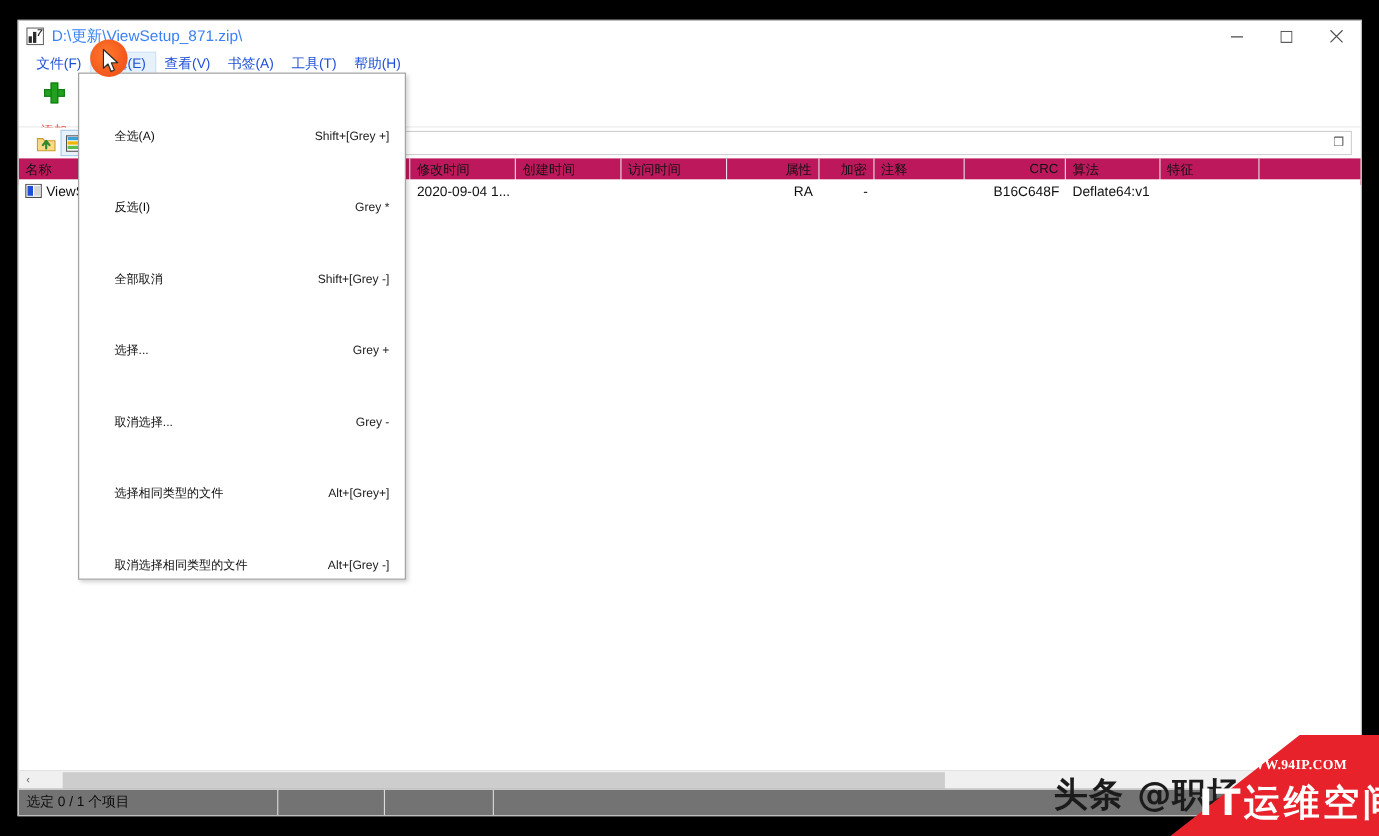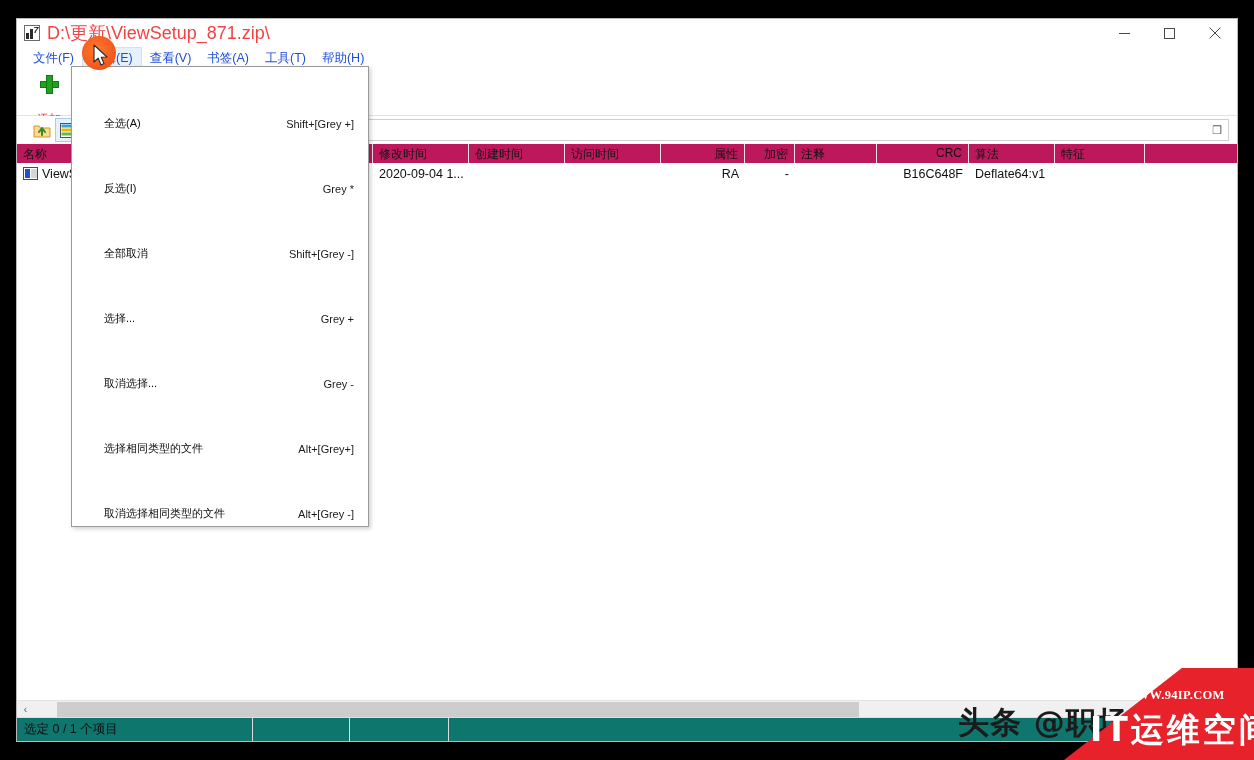--- a/index.html
+++ b/index.html
@@ -73,22 +73,22 @@
   }
   .app-icon .glyph {
     position: absolute;
     right: 1px; top: 0px;
     font-size: 9px;
     font-style: italic;
     font-weight: bold;
     color: #2b2b2b;
   }
   .title-text {
-    font-size: 18px;
-    color: #ef4444;
+    font-size: 14px;
+    color: #3b82f6;
     white-space: nowrap;
   }
   .win-buttons {
     position: absolute;
     right: 0;
     top: 0;
     height: 28px;
     display: flex;
   }
   .win-btn {
@@ -274,21 +274,21 @@
     position: absolute;
     left: 23px;
     top: 1px;
     width: 802px;
     height: 15px;
     background: #cdcdcd;
   }
   
   .statusbar {
     height: 23px;
-    background: #0f766e;
+    background: #737373;
     border-top: 1px solid #dedede;
     display: flex;
     align-items: center;
     position: relative;
   }
   .status-seg {
     height: 23px;
     box-sizing: border-box;
     border-right: 1px solid #dcdcdc;
     display: flex;

